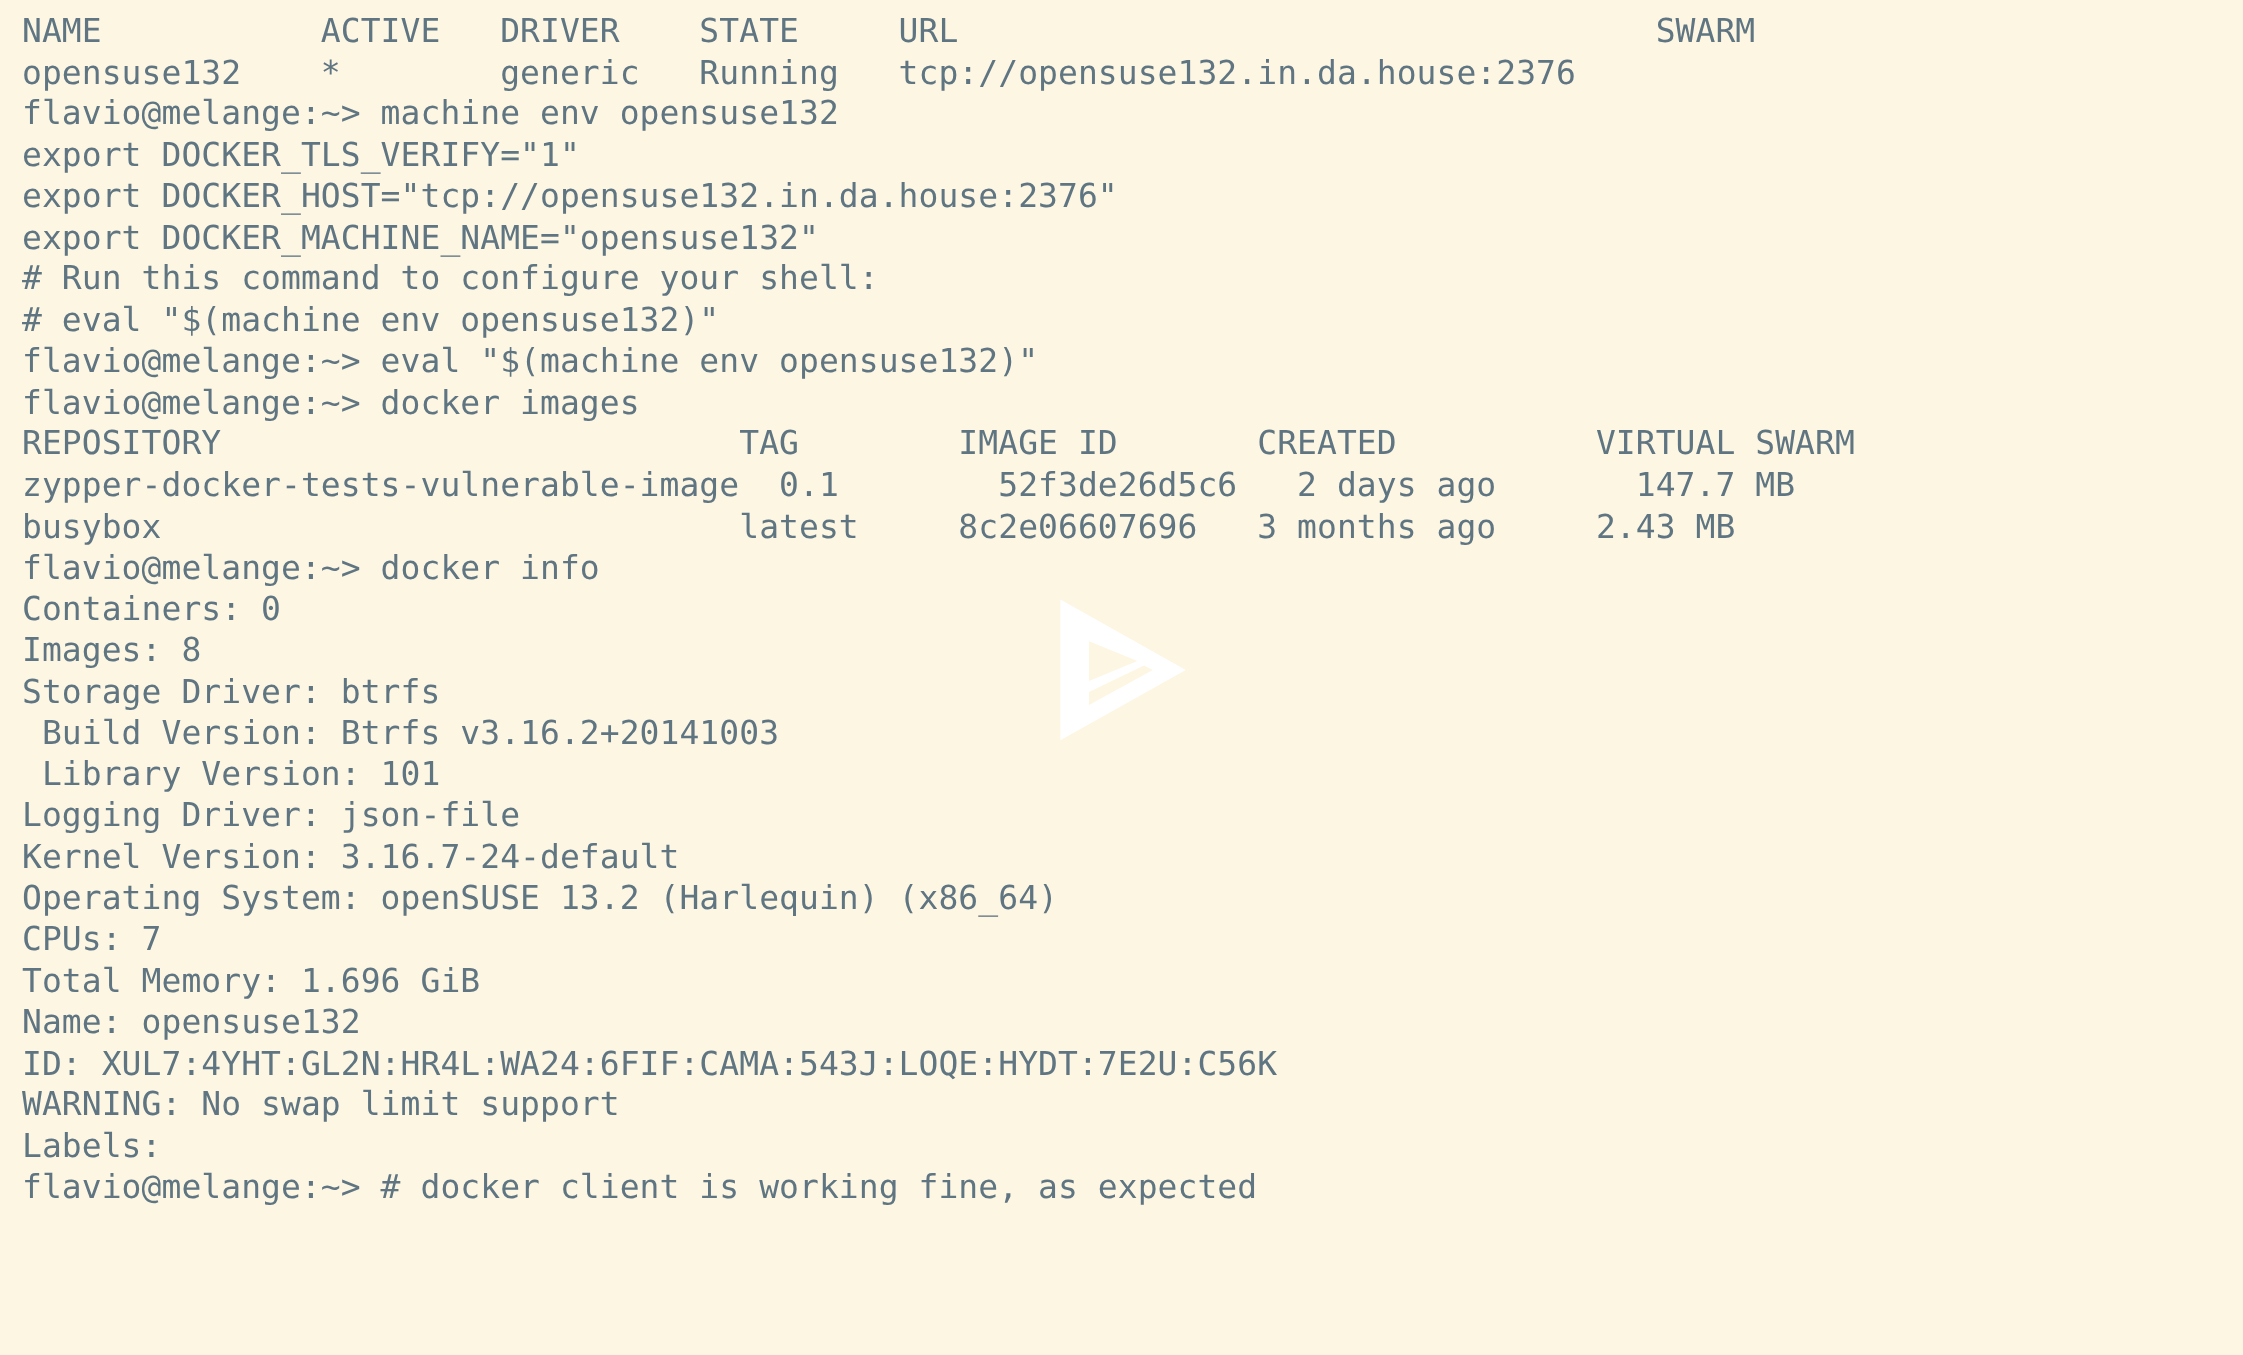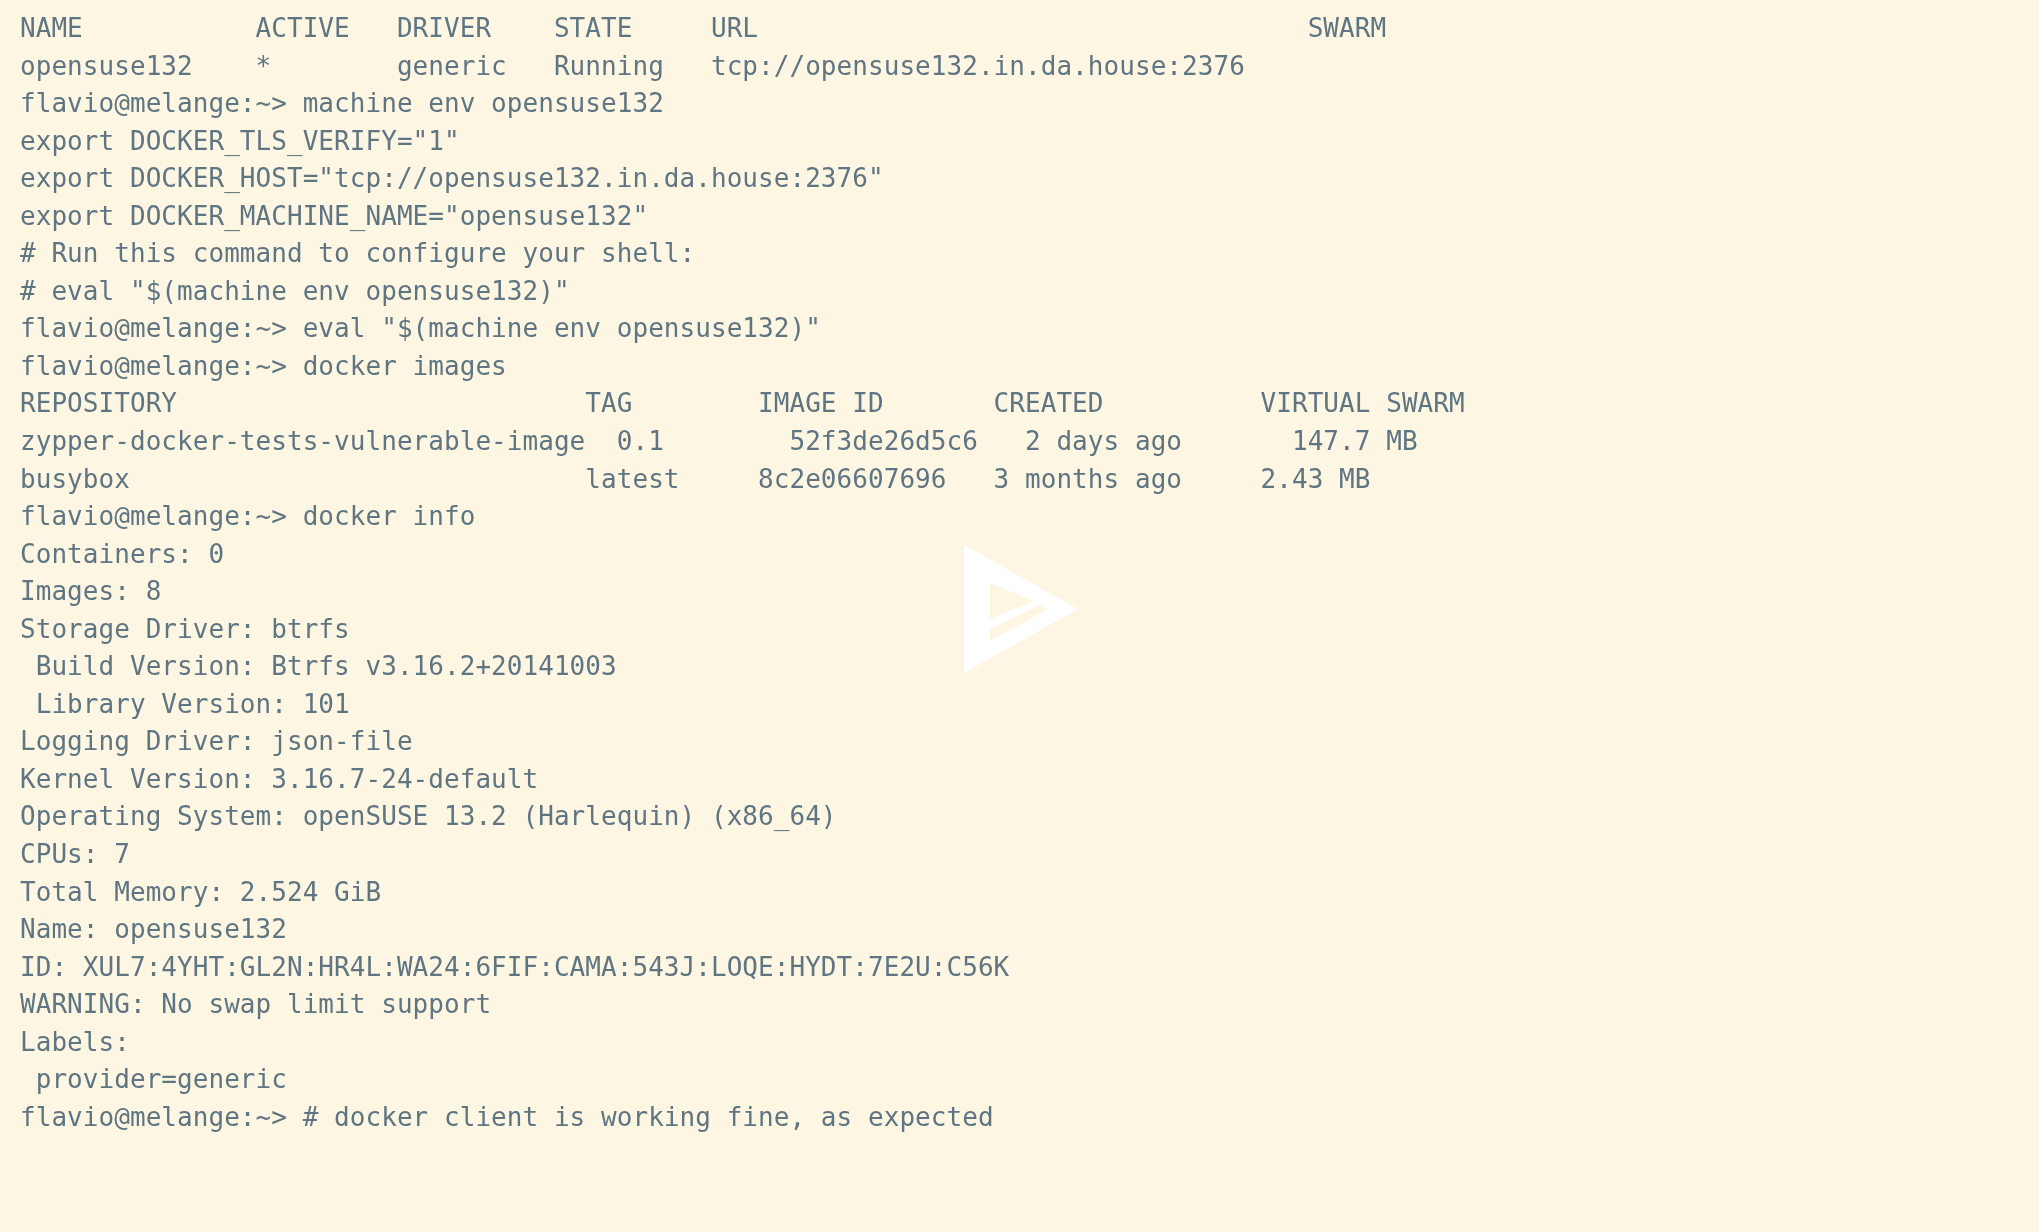--- a/index.html
+++ b/index.html
@@ -19,21 +19,21 @@
     width: 2039px;
     height: 1232px;
     background: #fdf6e3;
     box-sizing: border-box;
     padding: 10px 0 0 20px;
   }
   .line {
     display: block;
     color: #5f7582;
     font-family: "DejaVu Sans Mono", "Liberation Mono", monospace;
-    font-size: 26px;
+    font-size: 30px;
     line-height: 37.55px;
     letter-spacing: 0.05px;
     white-space: pre;
     margin: 0;
     padding: 0;
     height: 37.55px;
   }
   
   #watermark {
     position: absolute;
@@ -71,26 +71,25 @@
     <div class="line">flavio@melange:~&gt; docker info</div>
     <div class="line">Containers: 0</div>
     <div class="line">Images: 8</div>
     <div class="line">Storage Driver: btrfs</div>
     <div class="line"> Build Version: Btrfs v3.16.2+20141003</div>
     <div class="line"> Library Version: 101</div>
     <div class="line">Logging Driver: json-file</div>
     <div class="line">Kernel Version: 3.16.7-24-default</div>
     <div class="line">Operating System: openSUSE 13.2 (Harlequin) (x86_64)</div>
     <div class="line">CPUs: 7</div>
-    <div class="line">Total Memory: 2.524 GiB</div>
+    <div class="line">Total Memory: 1.696 GiB</div>
     <div class="line">Name: opensuse132</div>
     <div class="line">ID: XUL7:4YHT:GL2N:HR4L:WA24:6FIF:CAMA:543J:LOQE:HYDT:7E2U:C56K</div>
     <div class="line">WARNING: No swap limit support</div>
     <div class="line">Labels:</div>
-    <div class="line"> provider=generic</div>
     <div class="line">flavio@melange:~&gt; # docker client is working fine, as expected</div>
   </div>
 
   <div id="watermark">
     <svg viewBox="0 0 118 132" xmlns="http://www.w3.org/2000/svg" aria-hidden="true">
       <path d="M2 2 L116 66 L2 130 Z" fill="#ffffff"></path>
       <path d="M28 40 L72 58 L28 76 Z" fill="#fdf6e3"></path>
       <path d="M28 86 L78 62 L86 66 L28 98 Z" fill="#fdf6e3"></path>
     </svg>
   </div>

